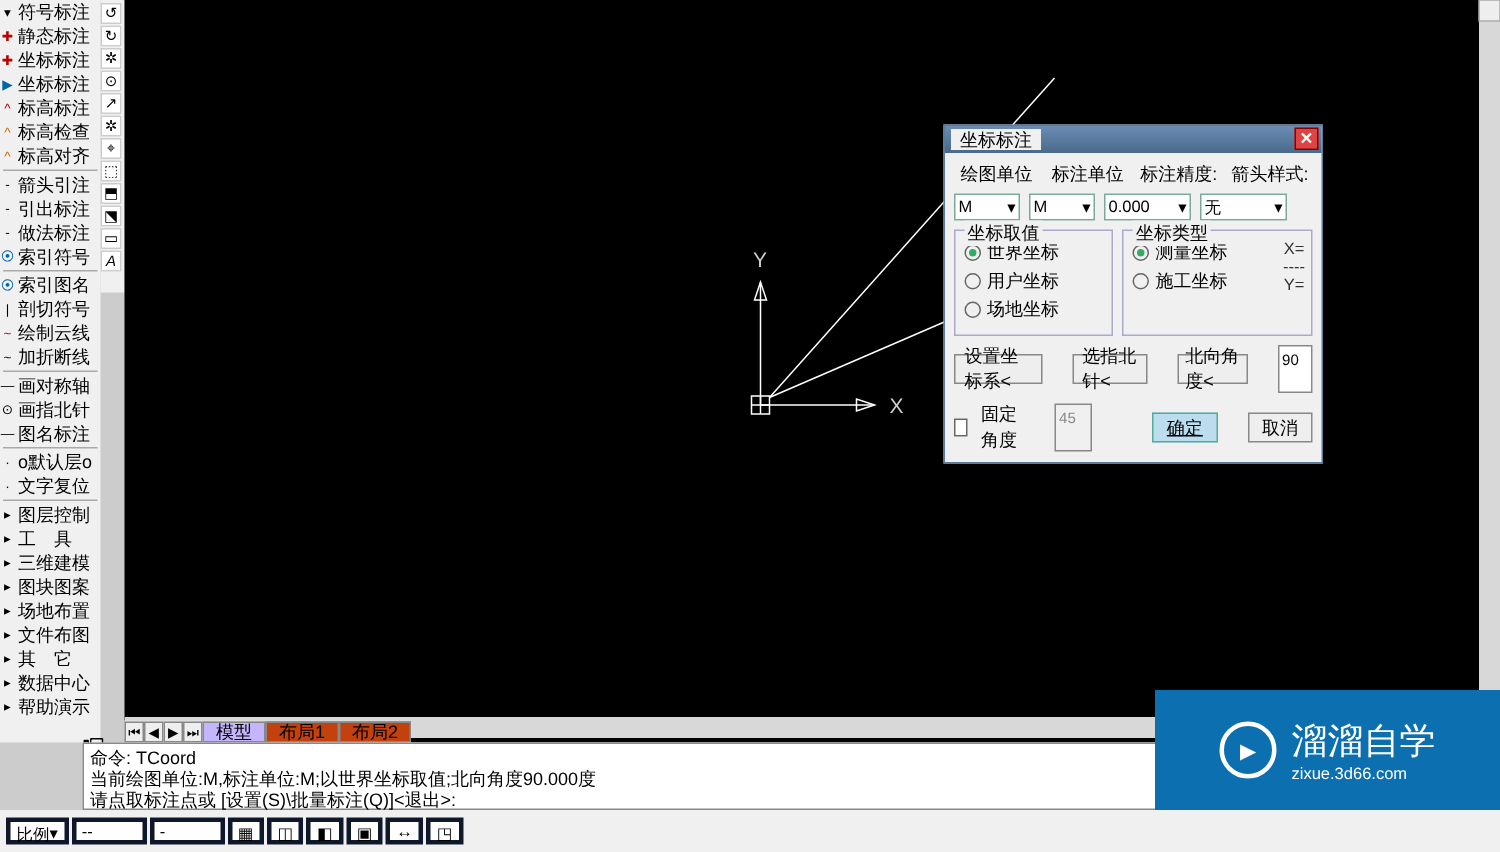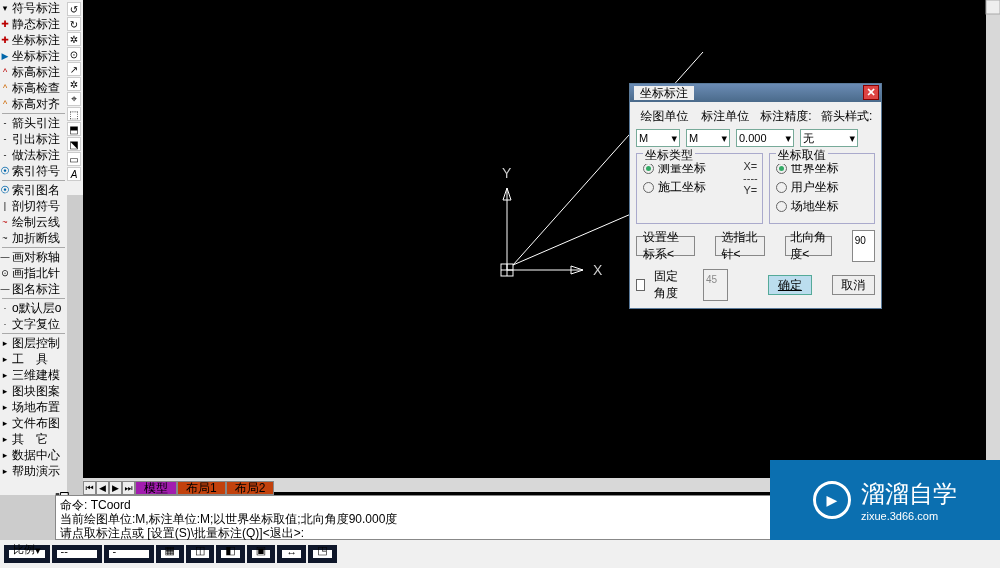--- a/index.html
+++ b/index.html
@@ -96,21 +96,21 @@
   border: 1px solid #888;
   background: #eee;
   font-size: 9px;
   display: flex;
   align-items: center;
   justify-content: center;
 }
 .tab {
   padding: 0 8px;
   height: 14px;
-  background: #a21caf;
+  background: #c4b5fd;
   border: 1px solid #888;
   display: flex;
   align-items: center;
 }
 .tab.inactive { background: #c2410c; }
 .cmdline {
   position: absolute;
   left: 55px;
   bottom: 28px;
   right: 0;
@@ -133,27 +133,27 @@
   bottom: 0;
   width: 100%;
   height: 28px;
   background: #f0f0f0;
   display: flex;
   align-items: center;
   gap: 2px;
   padding-left: 4px;
 }
 .status-cell {
-  border: 5px solid #0f172a;
+  border: 3px solid #0f172a;
   padding: 1px 4px;
   background: #fff;
   height: 18px;
   font-size: 11px;
   display: flex;
-  align-items: flex-end;
+  align-items: flex-start;
 }
 
 
 .dialog {
   position: absolute;
   left: 629px;
   top: 83px;
   width: 253px;
   background: #f0f0f0;
   border: 1px solid #5a7a9a;
@@ -537,51 +537,51 @@
       <div class="sel" style="width:58px">
           <span>0.000</span>
           <span style="margin-left:auto">▾</span>
         </div>
       <div class="sel" style="width:58px">
           <span>无</span>
           <span style="margin-left:auto">▾</span>
         </div>
     </div>
     <div class="group-row">
+      <div class="fieldset" style="flex:0.9">
+        <div class="legend">坐标取值</div>
+        <div class="radio-item">
+            <span class="radio checked"></span>
+            <span>世界坐标</span>
+          </div>
+        <div class="radio-item">
+            <span class="radio"></span>
+            <span>用户坐标</span>
+          </div>
+        <div class="radio-item">
+            <span class="radio"></span>
+            <span>场地坐标</span>
+          </div>
+      </div>
       <div class="fieldset" style="flex:1.1;position:relative">
         <div class="legend">坐标类型</div>
         <div class="radio-item">
             <span class="radio checked"></span>
             <span>测量坐标</span>
           </div>
         <div class="radio-item">
             <span class="radio"></span>
             <span>施工坐标</span>
           </div>
         <div class="fmt-box" style="top:6px">
           <span>X=</span>
           <span>----</span>
           <span>Y=</span>
         </div>
       </div>
-      <div class="fieldset" style="flex:0.9">
-        <div class="legend">坐标取值</div>
-        <div class="radio-item">
-            <span class="radio checked"></span>
-            <span>世界坐标</span>
-          </div>
-        <div class="radio-item">
-            <span class="radio"></span>
-            <span>用户坐标</span>
-          </div>
-        <div class="radio-item">
-            <span class="radio"></span>
-            <span>场地坐标</span>
-          </div>
-      </div>
     </div>
     <div class="btn-row">
       <div class="btn">设置坐标系&lt;</div>
       <div class="btn">选指北针&lt;</div>
       <div class="btn" style="padding:1px 4px">北向角度&lt;</div>
       <div class="num-input">90</div>
     </div>
     <div class="btn-row">
       <div class="check">
         <span class="checkbox"></span>

